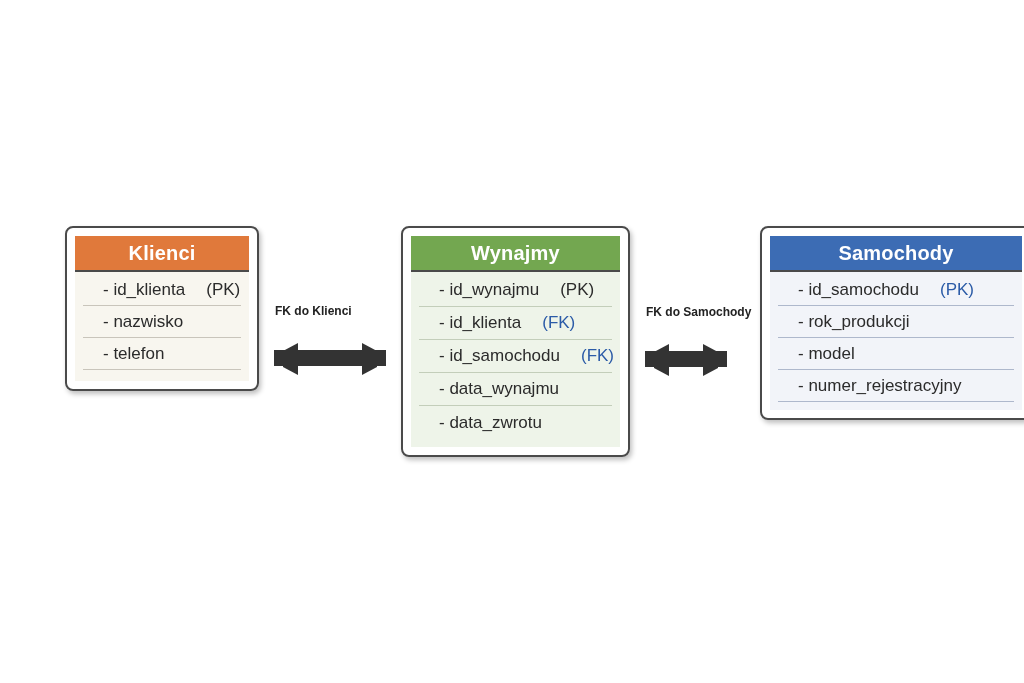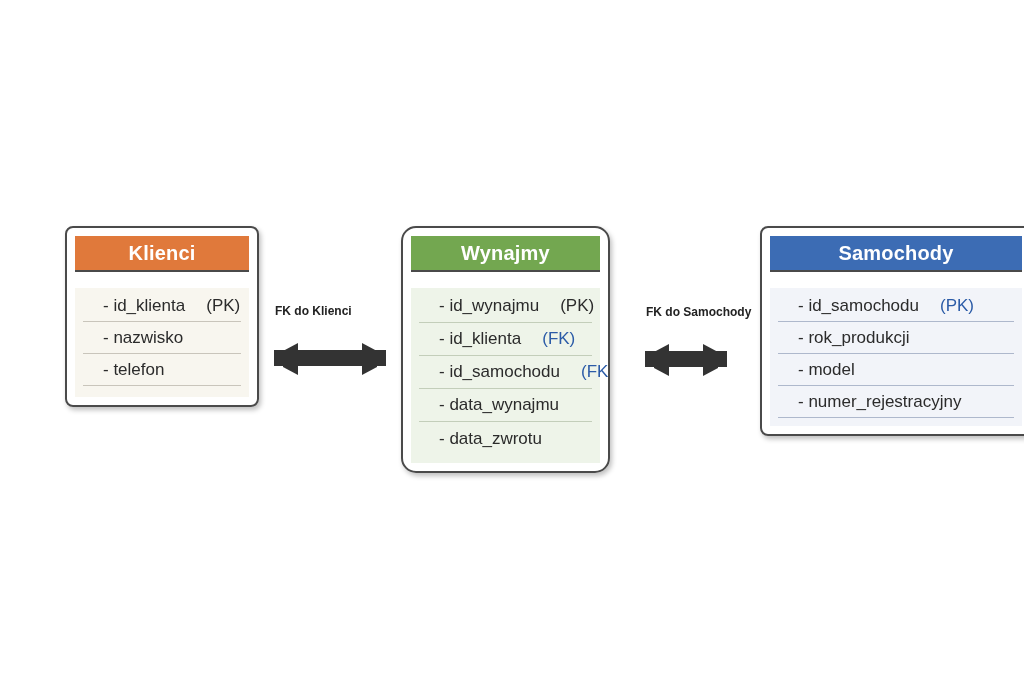--- a/index.html
+++ b/index.html
@@ -23,41 +23,41 @@
     height: 36px;
     display: flex;
     align-items: center;
     justify-content: center;
     font-size: 20px;
     font-weight: bold;
     color: #ffffff;
     border-bottom: 2px solid var(--border_dark, #4a4a4a);
     letter-spacing: 0.2px;
   }
-  .er-body { padding-top: 2px; margin-top: 16px; }
+  .er-body { padding-top: 2px; }
   .er-row {
     display: flex;
     align-items: center;
     height: 32px;
     padding-left: 12px;
     padding-right: 8px;
     font-size: 17px;
     color: var(--row_text, #2b2b2b);
     white-space: nowrap;
   }
   .er-row .key { margin-left: 5px; }
   .er-row .key-blue { color: var(--accent_blue, #2b5ba7); }
 
   
   .t-klienci { left: 57px; top: 218px; width: 194px; }
   .t-klienci .er-header { background: var(--klienci_header, #e0793b); }
   .t-klienci .er-body { background: var(--klienci_body, #f8f6ef); padding-bottom: 11px; }
   .t-klienci .er-row { border-bottom: 1px solid var(--klienci_divider, #c9c5bb); }
 
-  .t-wynajmy { left: 393px; top: 218px; width: 209px; border-radius: 15px; }
+  .t-wynajmy { left: 393px; top: 218px; width: 229px; }
   .t-wynajmy .er-header { background: var(--wynajmy_header, #73a750); }
   .t-wynajmy .er-body { background: var(--wynajmy_body, #eef4e9); }
   .t-wynajmy .er-row { height: 33px; border-bottom: 1px solid var(--wynajmy_divider, #c3ceba); }
   .t-wynajmy .er-row:last-child { border-bottom: none; }
 
   .t-samochody { left: 752px; top: 218px; width: 272px; }
   .t-samochody .er-header { background: var(--samochody_header, #3c6cb4); }
   .t-samochody .er-body { background: var(--samochody_body, #f2f4f9); padding-bottom: 8px; }
   .t-samochody .er-row { border-bottom: 1px solid var(--samochody_divider, #aeb8cc); }
 

